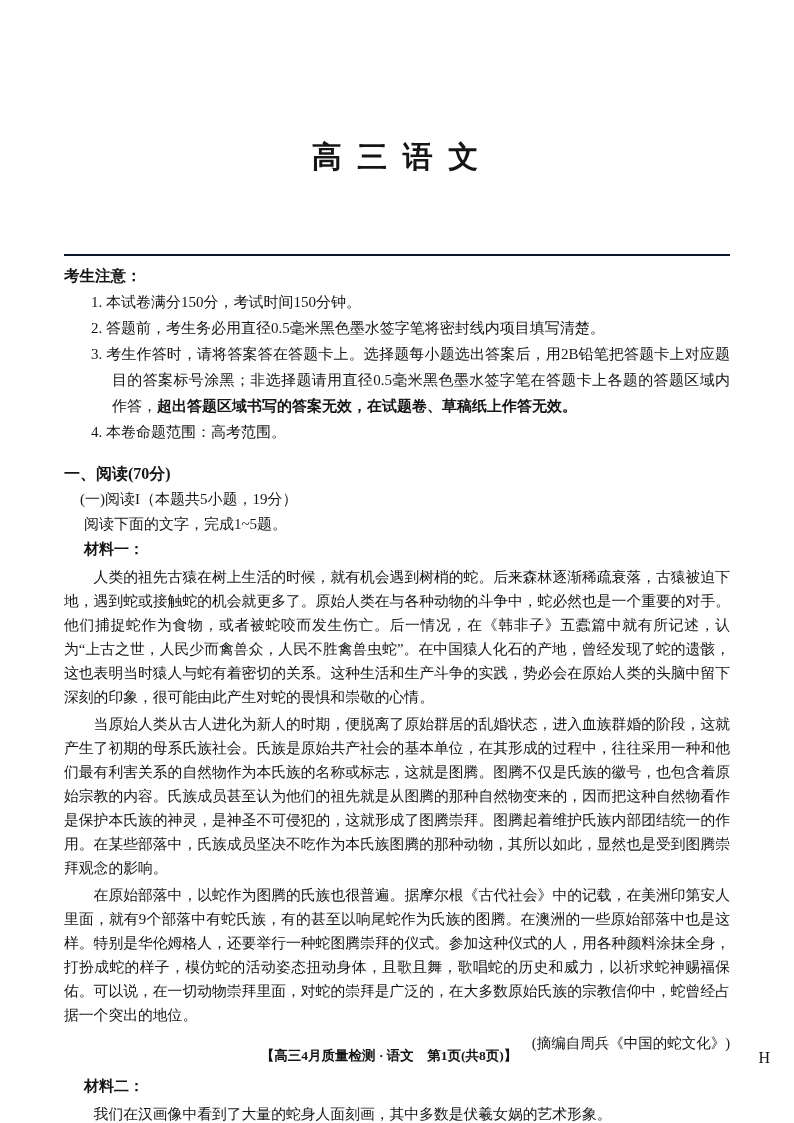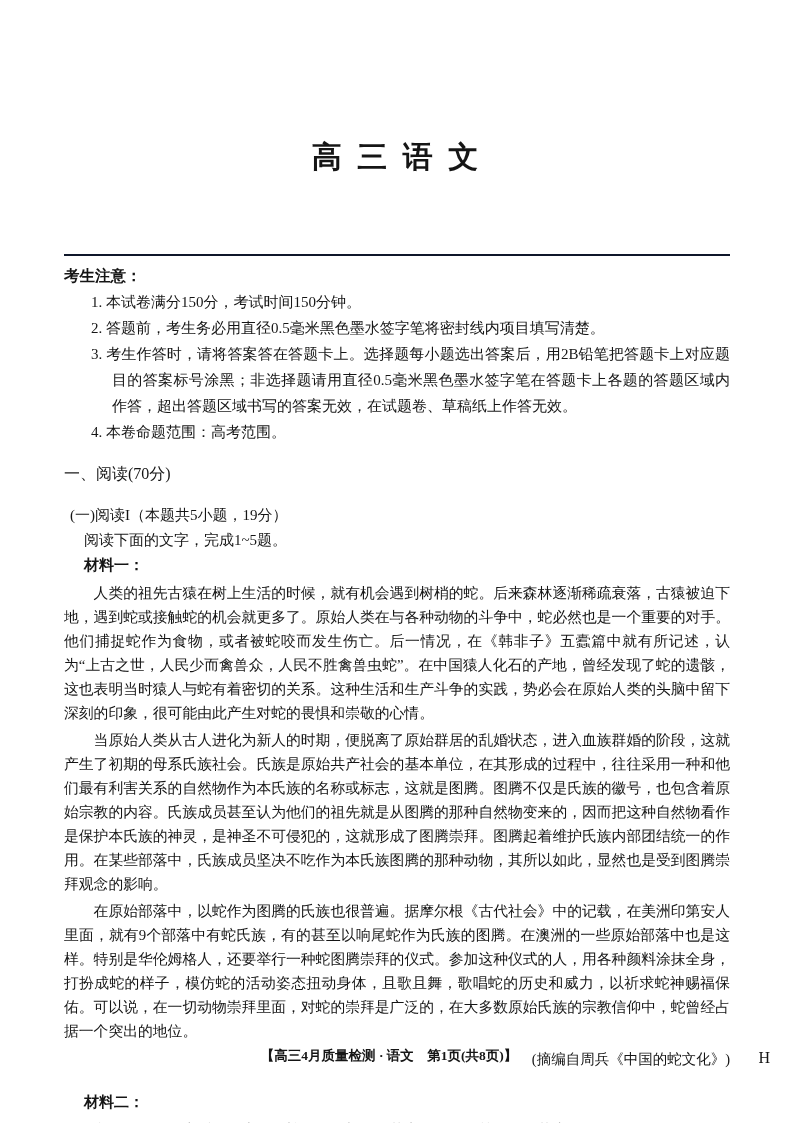--- a/index.html
+++ b/index.html
@@ -35,29 +35,29 @@
     font-weight: bold;
     font-size: 15.5px;
     line-height: 26px;
   }
   .notice-item {
     padding-left: 48px;
     text-indent: -21px;
     line-height: 26px;
     text-align: justify;
   }
-  .bold { font-weight: normal; }
+  .bold { font-weight: bold; }
   .section-heading {
-    margin: 16px 0 16px 0;
+    margin: 16px 0 0 0;
     font-size: 16px;
-    font-weight: normal;
+    font-weight: bold;
     line-height: 26px;
   }
   .sub-heading {
-    margin-left: 6px;
+    margin-left: 16px;
     font-size: 15px;
     line-height: 25px;
   }
   .instruction {
     margin-left: 20px;
     font-size: 15px;
     line-height: 25px;
   }
   .material-label {
     margin-left: 20px;

